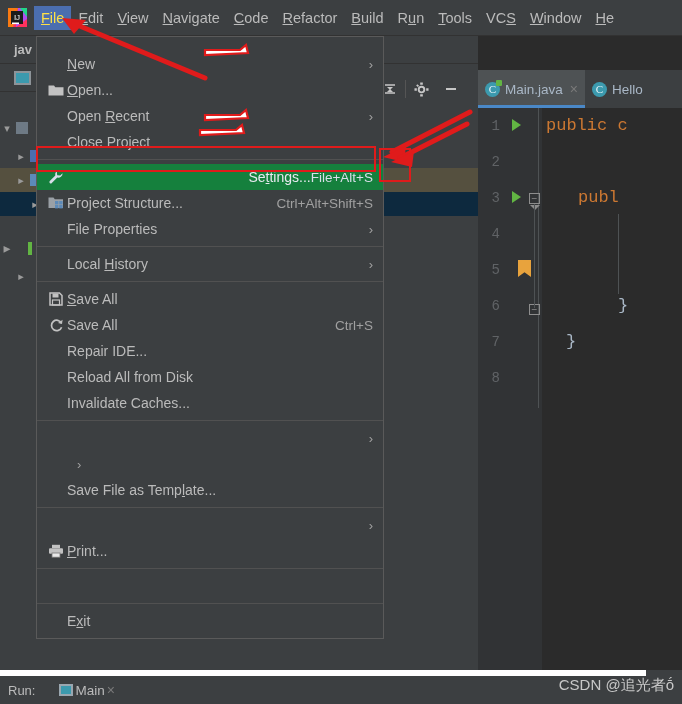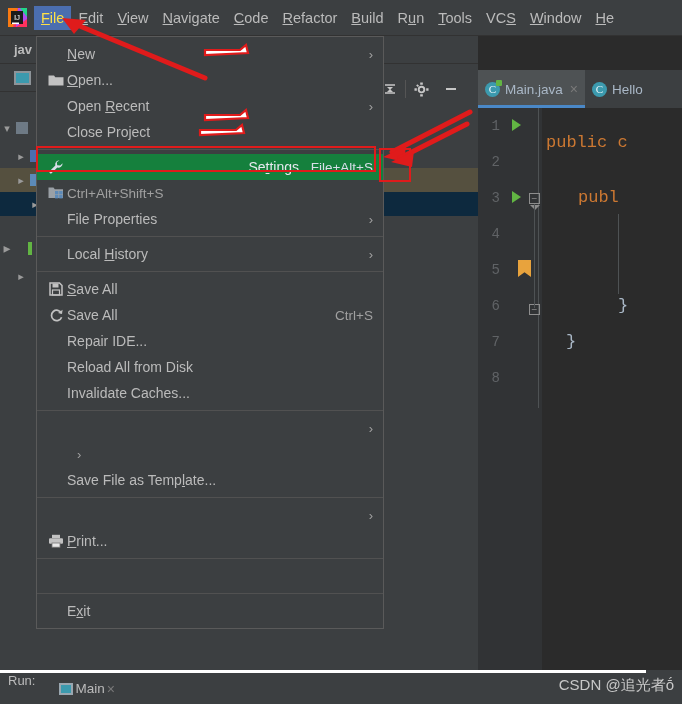--- a/index.html
+++ b/index.html
@@ -152,22 +152,22 @@
     background: #2b2b2b;
   }
   .below-code-left {
     position: absolute; left: 478px; top: 408px; width: 64px; height: 262px;
     background: #313335;
   }
 
   
   .run-bar {
     position: absolute; left: 0; top: 670px; width: 646px; height: 34px;
-    background: #3c3f41; border-top: 3px solid #ffffff;
-    display: flex; 
+    background: #3c3f41; border-top: 6px solid #ffffff;
+    display: flex; align-items: center;
   }
   .run-label { font-size: 13px; color: #bbbbbb; margin-left: 8px; }
   .run-tab {
     display: flex; align-items: center; gap: 2px;
     margin-left: 18px; font-size: 13.5px; color: #bbbbbb;
     padding: 4px 6px; position: relative;
   }
   .run-tab::after {
     content:""; position:absolute; left:0; right:0; bottom:-8px; height:2px;
     background:#4a88c7;
@@ -178,21 +178,21 @@
   .watermark {
     position: absolute; right: 8px; top: 676px;
     font-size: 15px; color: #c8c8c8;
     font-family: "Liberation Sans", sans-serif;
   }
 
   
   .dropdown {
     position: absolute; left: 36px; top: 36px; width: 348px;
     background: #3c3f41; border: 1px solid #5a5a5a;
-    padding: 4px 0 4px 0; z-index: 50;
+    padding: 14px 0 4px 0; z-index: 50;
   }
   .mrow {
     height: 26px; display: flex; align-items: center;
     font-size: 14px; color: #bbbbbb; position: relative;
     padding-left: 8px; padding-right: 10px;
   }
   .mrow.hl { background: #15803d; color: #e6e9ef; text-align: right; }
   .mrow .mico { width: 22px; flex: none; display: flex; align-items: center; justify-content: center; }
   .mrow .mlabel { flex: 1; white-space: nowrap; }
   .mrow .mshort { color: #a0a0a0; font-size: 13.5px; white-space: nowrap; }
@@ -308,21 +308,21 @@
 
     <div class="run-arrow" style="left:34px; top:11px;"></div>
     <div class="run-arrow" style="left:34px; top:83px;"></div>
 
     <div class="fold open" style="left:51px; top:85px;">−</div>
     <div class="fold" style="left:51px; top:196px;">−</div>
     <div class="indent-guide" style="left:56px; top:96px; height:104px;"></div>
 
     <div class="bookmark" style="left:40px; top:152px;"></div>
 
-    <div class="code-line kw" style="top:25px;text-align:right;">public c</div>
+    <div class="code-line kw" style="top:8px;text-align:right;">public c</div>
     <div class="code-line kw" style="top:80px; left:100px;">publ</div>
     <div class="code-line br" style="top:188px; left:140px;">}</div>
     <div class="code-line br" style="top:224px; left:88px;">}</div>
     <div class="indent-guide" style="left:140px; top:106px; height:80px;"></div>
   </div>
 
   <div class="below-code"></div>
   <div class="below-code-left"></div>
 
   <div class="menubar">
@@ -394,20 +394,21 @@
     <div class="mrow">
       <span class="mico">
         <svg width="16" height="14" viewBox="0 0 16 14">
           <path d="M0.5 1.5 L5.5 1.5 L6.8 3.2 L15 3.2 L15 12 L0.5 12 Z" fill="#9aa0a6"></path>
           <rect x="7" y="5" width="3.4" height="3.4" fill="#5c8ab8"></rect>
           <rect x="11.2" y="5" width="3.4" height="3.4" fill="#5c8ab8"></rect>
           <rect x="7" y="9" width="3.4" height="3.4" fill="#5c8ab8"></rect>
           <rect x="11.2" y="9" width="3.4" height="3.4" fill="#5c8ab8"></rect>
         </svg>
       </span>
+      <span class="mlabel">Project Structure...</span>
       <span class="mshort">Ctrl+Alt+Shift+S</span>
     </div>
 
     <div class="mrow">
       <span class="mico"></span>
       <span class="mlabel">File Properties</span>
       <span class="marrow">›</span>
     </div>
 
     <div class="msep"></div>

